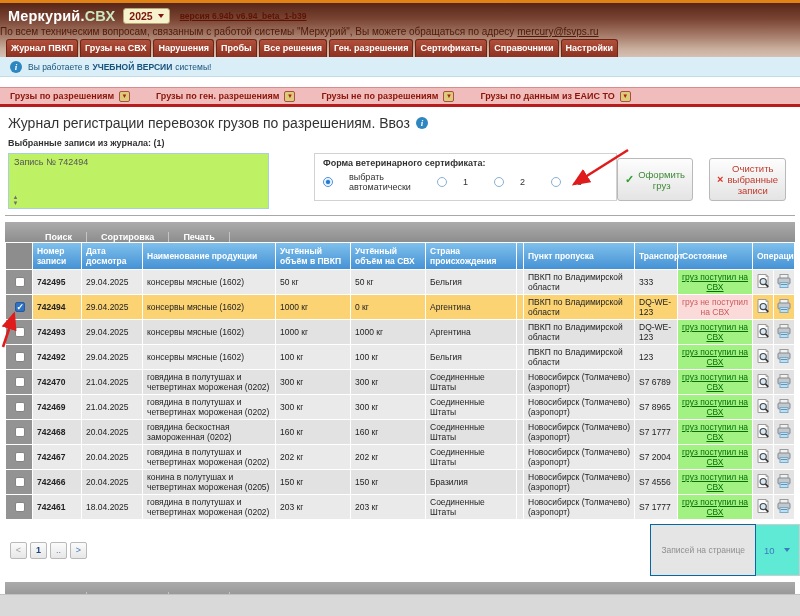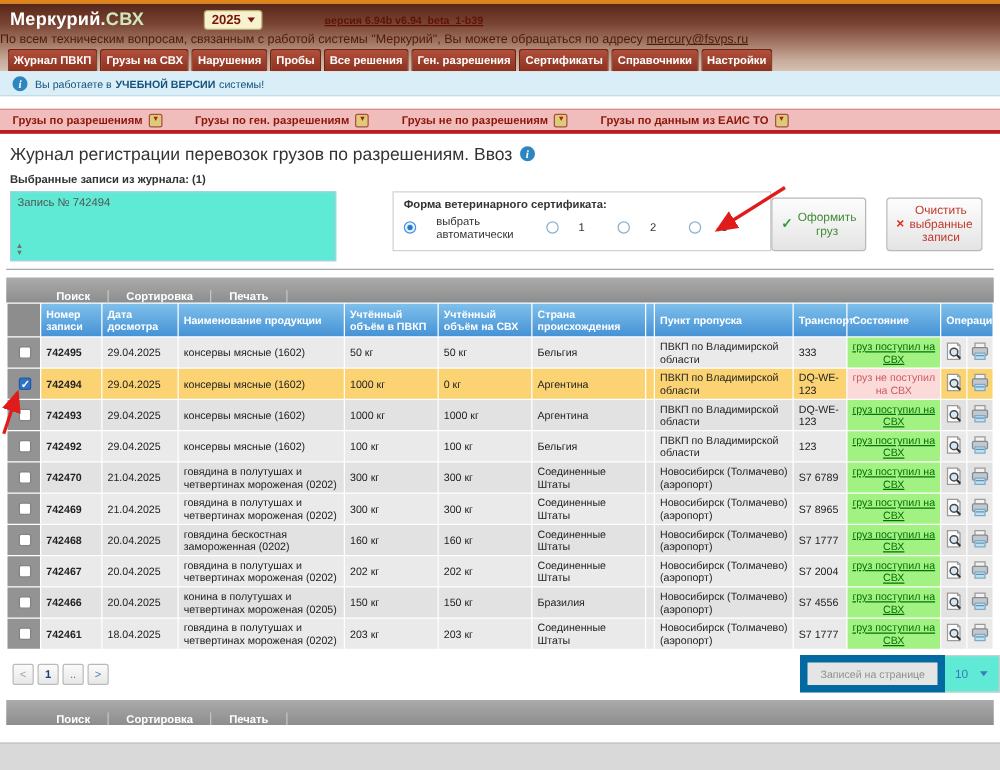--- a/index.html
+++ b/index.html
@@ -3,21 +3,21 @@
 <meta charset="utf-8">
 <style>
   * { margin:0; padding:0; box-sizing:border-box; }
   html,body { width:800px; height:616px; overflow:hidden; background:#fff;
     font-family:"Liberation Sans", sans-serif; position:relative; }
   .orange-line { height:3px; background:#e08214; }
 
   
   .app-header { height:54px; background:linear-gradient(180deg,#5424166 0,#572618 0%,#6e3applied 0) ;
     background:linear-gradient(180deg,#572618 0%,#7a4433 30%,#a87e6c 62%,#c9ae9e 85%,#d5c0b2 100%); }
-  .brand-row { display:flex; align-items:center; padding:3px 8px 0; height:22px;gap:40px; }
+  .brand-row { display:flex; align-items:center; padding:3px 8px 0; height:22px; }
   .brand { font-size:14.5px; font-weight:bold; letter-spacing:.2px; }
   .brand .b1 { color:#ffffff; } .brand .b2 { color:#cde8c0; }
   .year-select { margin-left:8px; background:#f6f1cf; color:#7c1507; font-weight:bold; font-size:10.5px;
     border:1px solid #b9a96f; border-radius:3px; padding:1px 5px; display:inline-flex; align-items:center; gap:5px; cursor:pointer; }
   .tri-down { width:0; height:0; border-left:3px solid transparent; border-right:3px solid transparent; border-top:4px solid currentColor; }
   .version-link { margin-left:10px; font-size:8.5px; font-weight:bold; color:#5e1305; text-decoration:underline; cursor:pointer; }
   .support-row { padding:1px 0; font-size:10px; color:#4f1a0a; height:14px; }
   .email-link { color:#4f1a0a; text-decoration:underline; cursor:pointer; margin-left:3px; }
   .nav-row { display:flex; align-items:flex-end; padding:0 6px; height:18px; gap:2px; }
   .nav-tab { display:inline-flex; align-items:center; background:linear-gradient(#b0503c,#8e3120);
@@ -36,21 +36,21 @@
     display:flex; align-items:center; gap:26px; padding:0 10px; }
   .pm-item { display:inline-flex; align-items:center; gap:5px; font-size:9px; font-weight:bold; color:#8b1508; cursor:pointer; white-space:nowrap; }
   .pm-icon { width:11px; height:11px; background:#ddcb7c; border:1px solid #a85040; border-radius:2px;
     color:#b02010; font-size:6px; display:inline-flex; align-items:center; justify-content:center; }
 
   
   .page-title-row { margin:8px 0 0 8px; display:flex; align-items:center; gap:6px; }
   .page-title { font-size:14px; color:#333; }
   .selected-label { margin:7px 0 0 8px; font-size:9px; font-weight:bold; color:#333; }
   .selection-row { margin:5px 14px 0 8px; display:flex; align-items:flex-start; }
-  .listbox { width:289px; height:56px; border:1px solid #a9cede; background:#5eead4; display:flex;flex-direction:column; }
+  .listbox { width:289px; height:56px; border:1px solid #a9cede; background:#bef264; display:flex;flex-direction:column; }
   .lb-items { flex:1; padding:3px 5px; }
   .lb-item { font-size:9px; color:#555; cursor:default; }
   .lb-scroll { width:13px; display:flex; flex-direction:column; justify-content:space-between; align-items:center;
     padding:2px 0; color:#707070; font-size:6px; }
   .right-col { flex:1; margin-left:45px; display:flex; }
   .cert-panel { border:1px solid #d2d2d2; padding:4px 8px 7px; }
   .cert-label { font-size:9px; font-weight:bold; color:#333; }
   .radio-row { display:flex; align-items:center; margin-top:4px; }
   .radio-opt { display:inline-flex; align-items:center; gap:16px; margin-right:26px; font-size:9px; color:#333; cursor:pointer; }
   .radio { width:10px; height:10px; border-radius:50%; border:1px solid #8ab0d0; background:#fff; position:relative; flex:0 0 auto; }
@@ -96,21 +96,21 @@
   .opicon { display:inline-flex; cursor:pointer; }
 
   
   .pagination-row { display:flex; justify-content:space-between; align-items:center; margin:4px 5px 0; width:790px; }
   .pager { display:flex; gap:3px; }
   .pg { width:17px; height:17px; border:1px solid #b9b9b9; border-radius:2px; background:linear-gradient(#fbfbfb,#e7e7e7);
     display:inline-flex; align-items:center; justify-content:center; font-size:9px; color:#4a7ab5; cursor:pointer; }
   .pg-prev { color:#a0a0a0; }
   .pg-current { color:#17447e; font-weight:bold; }
   .per-page { display:flex; align-items:stretch; }
-  .pp-label { background:#e5e5e5; border:6px solid #0369a1; color:#909090; font-size:8.5px; padding:4px 10px; }
+  .pp-label { background:#e5e5e5; border:1px solid #0369a1; color:#909090; font-size:8.5px; padding:20px 10px; }
   .pp-select { background:#5eead4; border:1px solid #cdcdcd; border-left:none; color:#3a7abf; font-size:9.5px;
     padding:3px 8px; display:flex; align-items:center; gap:9px; cursor:pointer; min-width:44px; }
 
   .toolbar.bottom { margin-top:6px; }
 
   .footer-strip { position:absolute; left:0; right:0; bottom:0; height:22px; background:#d9d9d9; border-top:1px solid #c2c2c2; }
 
   .annot { position:absolute; left:0; top:0; width:800px; height:616px; pointer-events:none; z-index:40; }
 </style>
 </head>

